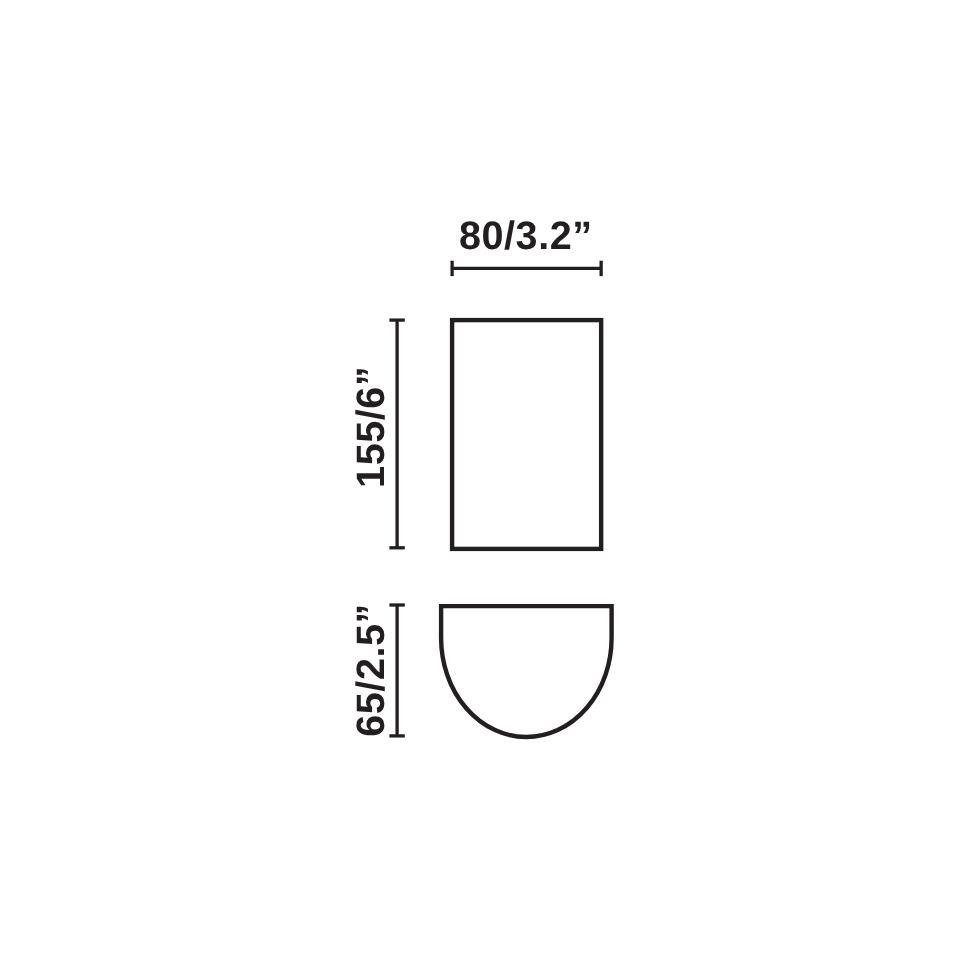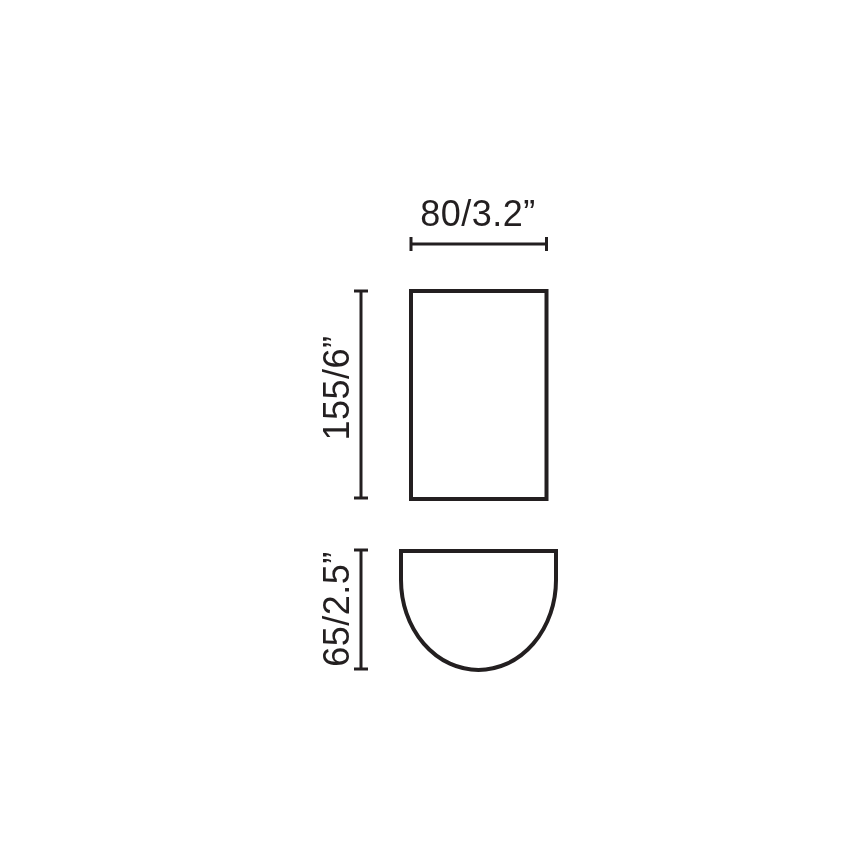--- a/index.html
+++ b/index.html
@@ -10,20 +10,21 @@
     margin: 0;
     padding: 0;
     background: var(--bg-color);
   }
   .stage {
     width: 868px;
     height: 868px;
     position: relative;
     background: var(--bg-color);
     overflow: hidden;
+    font-weight: bold;
   }
   svg {
     display: block;
   }
   .dim-line {
     stroke: var(--line-color);
     stroke-width: 3;
     fill: none;
   }
   .outline {

